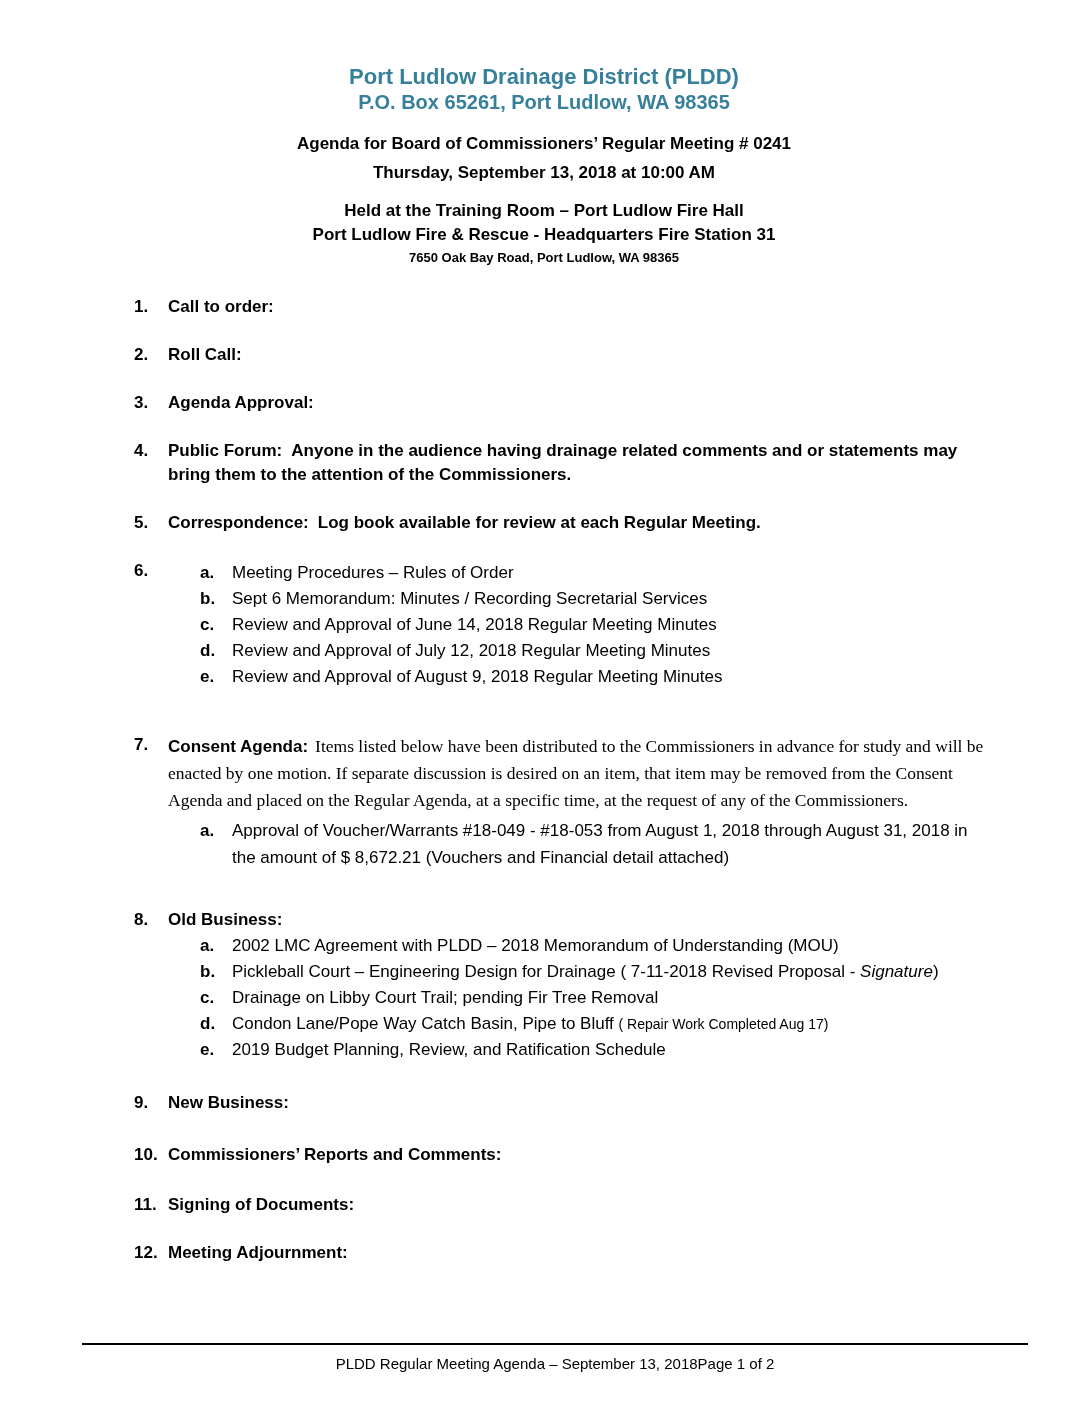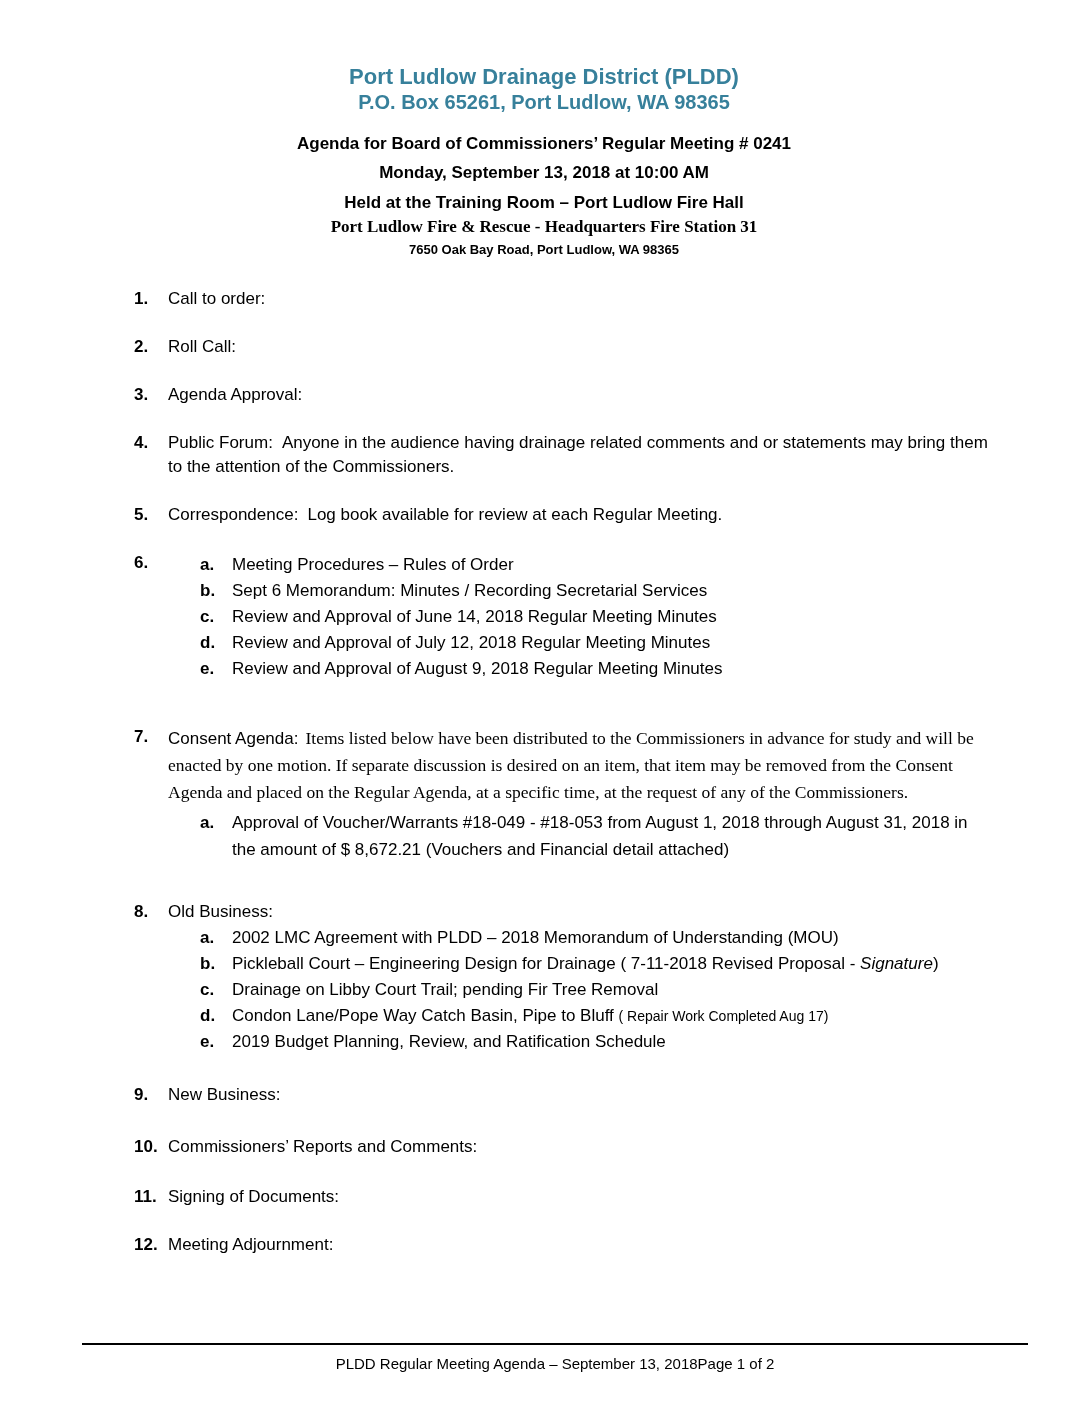--- a/index.html
+++ b/index.html
@@ -19,31 +19,31 @@
   .org-line1 {
     font-size: 22px; line-height: 26px; font-weight: 700;
     color: #37809B;
   }
   .org-line2 {
     font-size: 20px; line-height: 24px; font-weight: 700;
     color: #37809B;
   }
   .agenda-title { font-size: 17px; line-height: 20px; font-weight: 700; margin-top: 20px; }
   .datetime     { font-size: 17px; line-height: 20px; font-weight: 700; margin-top: 9px; }
-  .loc1         { font-size: 17px; line-height: 20px; font-weight: 700; margin-top: 10px; }
-  .loc2         { font-size: 17px; line-height: 20px; font-weight: 700; margin-top: 4px; font-family: Liberation Serif, serif; }
+  .loc1         { font-size: 17px; line-height: 20px; font-weight: 700; margin-top: 18px; }
+  .loc2         { font-size: 17px; line-height: 20px; font-weight: 700; margin-top: 4px; }
   .loc3         { font-size: 13px; line-height: 20px; font-weight: 700; margin-top: 3px; }
 
   
   .agenda { padding: 27px 100px 0 134px; font-size: 17px; }
   .item { display: flex; line-height: 24px; margin-bottom: 24px; }
   .item .num { min-width: 34px; font-weight: 700; flex-shrink: 0; }
   .item .content { flex: 1; }
-  .item .title { font-weight: 400; }
-  .body-text { padding-left: 9px; font-weight: 400; }
+  .item .title { font-weight: 700; }
+  .body-text { padding-left: 9px; font-weight: 700; }
   .serif-body {
     padding-left: 7px; font-weight: 400;
     font-family: "Liberation Serif", serif;
     font-size: 17.5px;
   }
   .item7 .content { line-height: 26px; }
 
   .sub-list { margin-left: 32px; margin-top: 1px; }
   .sub-row { display: flex; line-height: 26px; }
   .sub-row .letter { min-width: 32px; font-weight: 700; flex-shrink: 0; }
@@ -71,21 +71,21 @@
 </style>
 </head>
 <body>
 
 <div class="page">
 
   <header class="doc-header">
     <div class="org-line1">Port Ludlow Drainage District (PLDD)</div>
     <div class="org-line2">P.O. Box 65261, Port Ludlow, WA 98365</div>
     <div class="agenda-title">Agenda for Board of Commissioners’ Regular Meeting # 0241</div>
-    <div class="datetime">Monday, September 13, 2018 at 10:00 AM</div>
+    <div class="datetime">Thursday, September 13, 2018 at 10:00 AM</div>
     <div class="loc1">Held at the Training Room – Port Ludlow Fire Hall</div>
     <div class="loc2">Port Ludlow Fire &amp; Rescue - Headquarters Fire Station 31</div>
     <div class="loc3">7650 Oak Bay Road, Port Ludlow, WA  98365</div>
   </header>
 
   <main class="agenda">
 
     <div class="item">
       <span class="num">1.</span>
       <span class="content"><span class="title">Call to order:</span></span>

